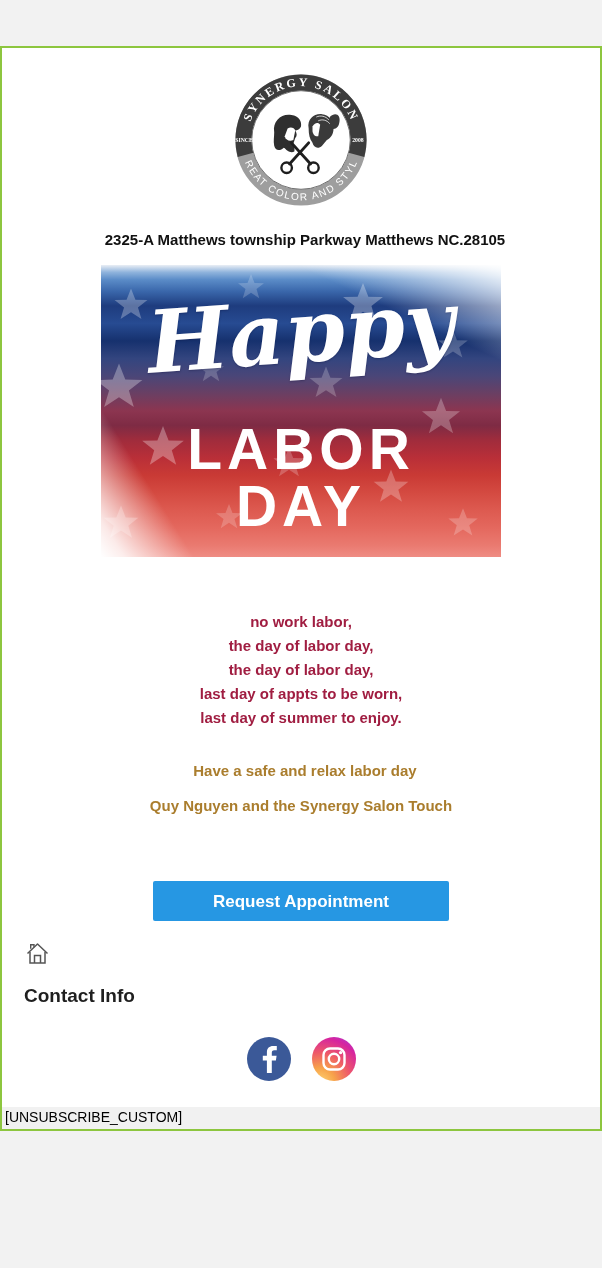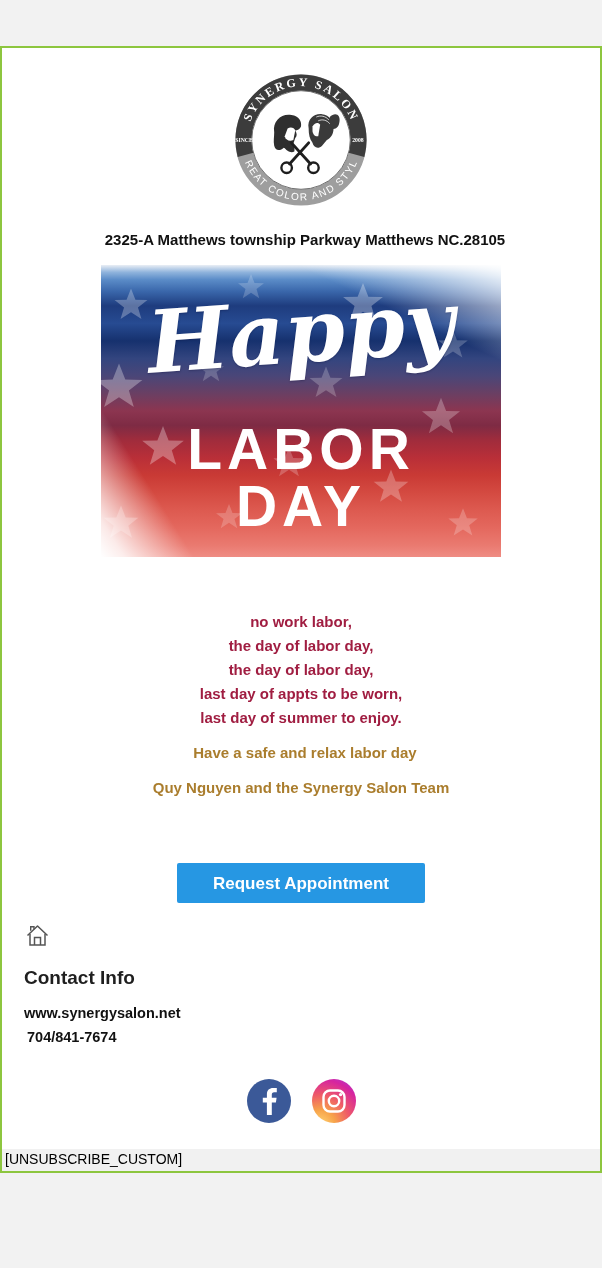--- a/index.html
+++ b/index.html
@@ -72,26 +72,26 @@
   
   .poem{
     margin-top:53px;
     text-align:center;
     font-size:15px;font-weight:bold;
     line-height:24px;
     color:#A01D41;
   }
   
   .closing{text-align:center;font-weight:bold;font-size:15px;color:#AA7D2D;}
-  .closing-line1{margin-top:14px;padding-left:8px;}
+  .closing-line1{margin-top:32px;padding-left:8px;}
   .closing-line2{margin-top:18px;}
   
   .cta-button{
     display:block;
-    width:248px;height:40px;
+    width:296px;height:40px;
     margin:67px auto 0;
     background:#2697E3;
     border:none;border-radius:2px;
     color:#fff;font-weight:bold;font-size:17px;
     font-family:"Liberation Sans", sans-serif;
     line-height:40px;text-align:center;
     cursor:pointer;
   }
   
   .footer-cols{display:flex;margin-top:19px;}
@@ -191,40 +191,36 @@
   <div class="poem">
     <div>no work labor,</div>
     <div>the day of labor day,</div>
     <div>the day of labor day,</div>
     <div>last day of appts to be worn,</div>
     <div>last day of summer to enjoy.</div>
   </div>
 
   <div class="closing">
     <div class="closing-line1">Have a safe and relax labor day</div>
-    <div class="closing-line2">Quy Nguyen and the Synergy Salon Team</div>
+    <div class="closing-line2">Quy Nguyen and the Synergy Salon Touch</div>
   </div>
 
   <button class="cta-button">Request Appointment</button>
 
   <div class="footer-cols">
     <div class="col-left">
       <div class="col-icon">
         <svg width="27" height="27" viewBox="0 0 27 27">
           <path d="M3.5 13.5 L13.5 4 L23.5 13.5" fill="none" stroke="#555" stroke-width="1.5" stroke-linejoin="round"></path>
           <path d="M6.7 8.8 V4.8 H10 V7.2" fill="none" stroke="#555" stroke-width="1.4"></path>
           <path d="M6 12 V23 H21 V12" fill="none" stroke="#555" stroke-width="1.5"></path>
           <path d="M10.5 23 V15.5 H16.5 V23" fill="none" stroke="#555" stroke-width="1.5"></path>
         </svg>
       </div>
       <div class="col-heading">Contact Info</div>
-      <div class="col-details">
-        <div>www.synergysalon.net</div>
-        <div class="phone-line">704/841-7674</div>
-      </div>
     </div>
   </div>
 
   <div class="social-row">
     <div class="social-circle fb">
       <svg viewBox="0 0 44 44">
         <path d="M24.8 36 V23.6 h4.1 l0.7-4.8 h-4.8 v-3.1 c0-1.4 0.5-2.4 2.5-2.4 h2.5 V9.1 c-0.5-0.1-2-0.2-3.7-0.2 c-3.7 0-6.2 2.2-6.2 6.3 v3.6 h-4.1 v4.8 h4.1 V36 Z" fill="#ffffff"></path>
       </svg>
     </div>
     <div class="social-circle ig">

